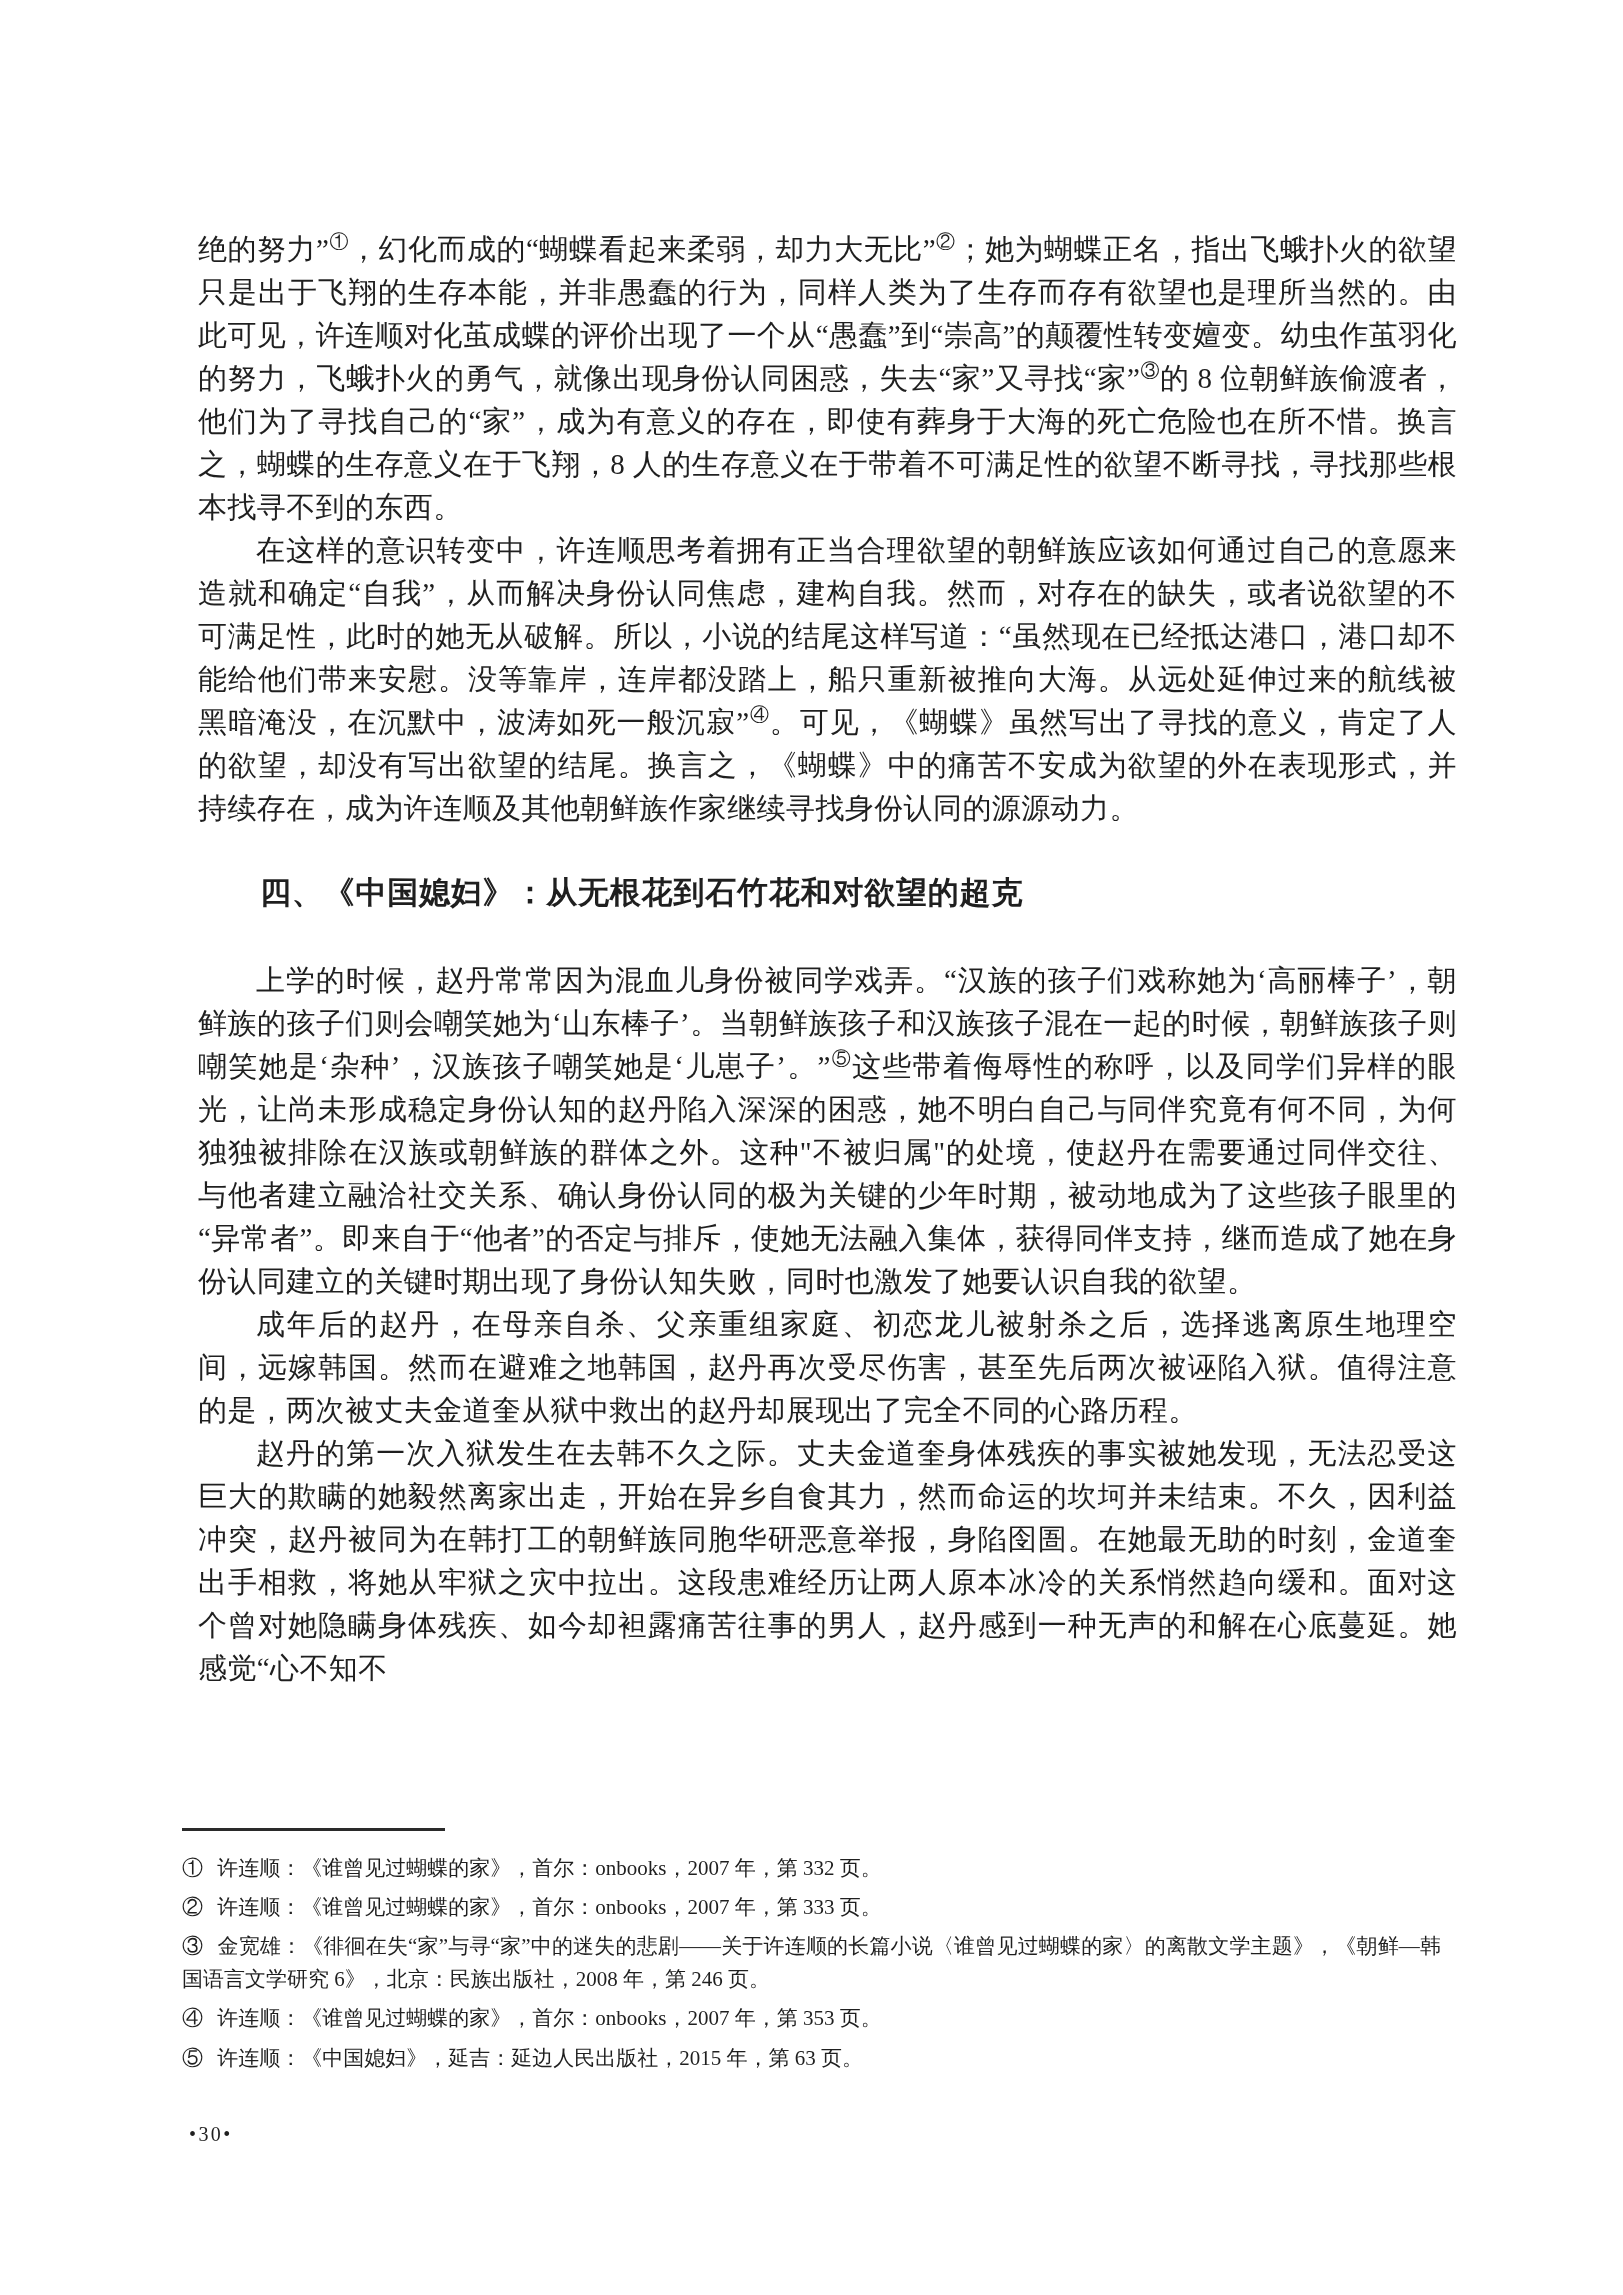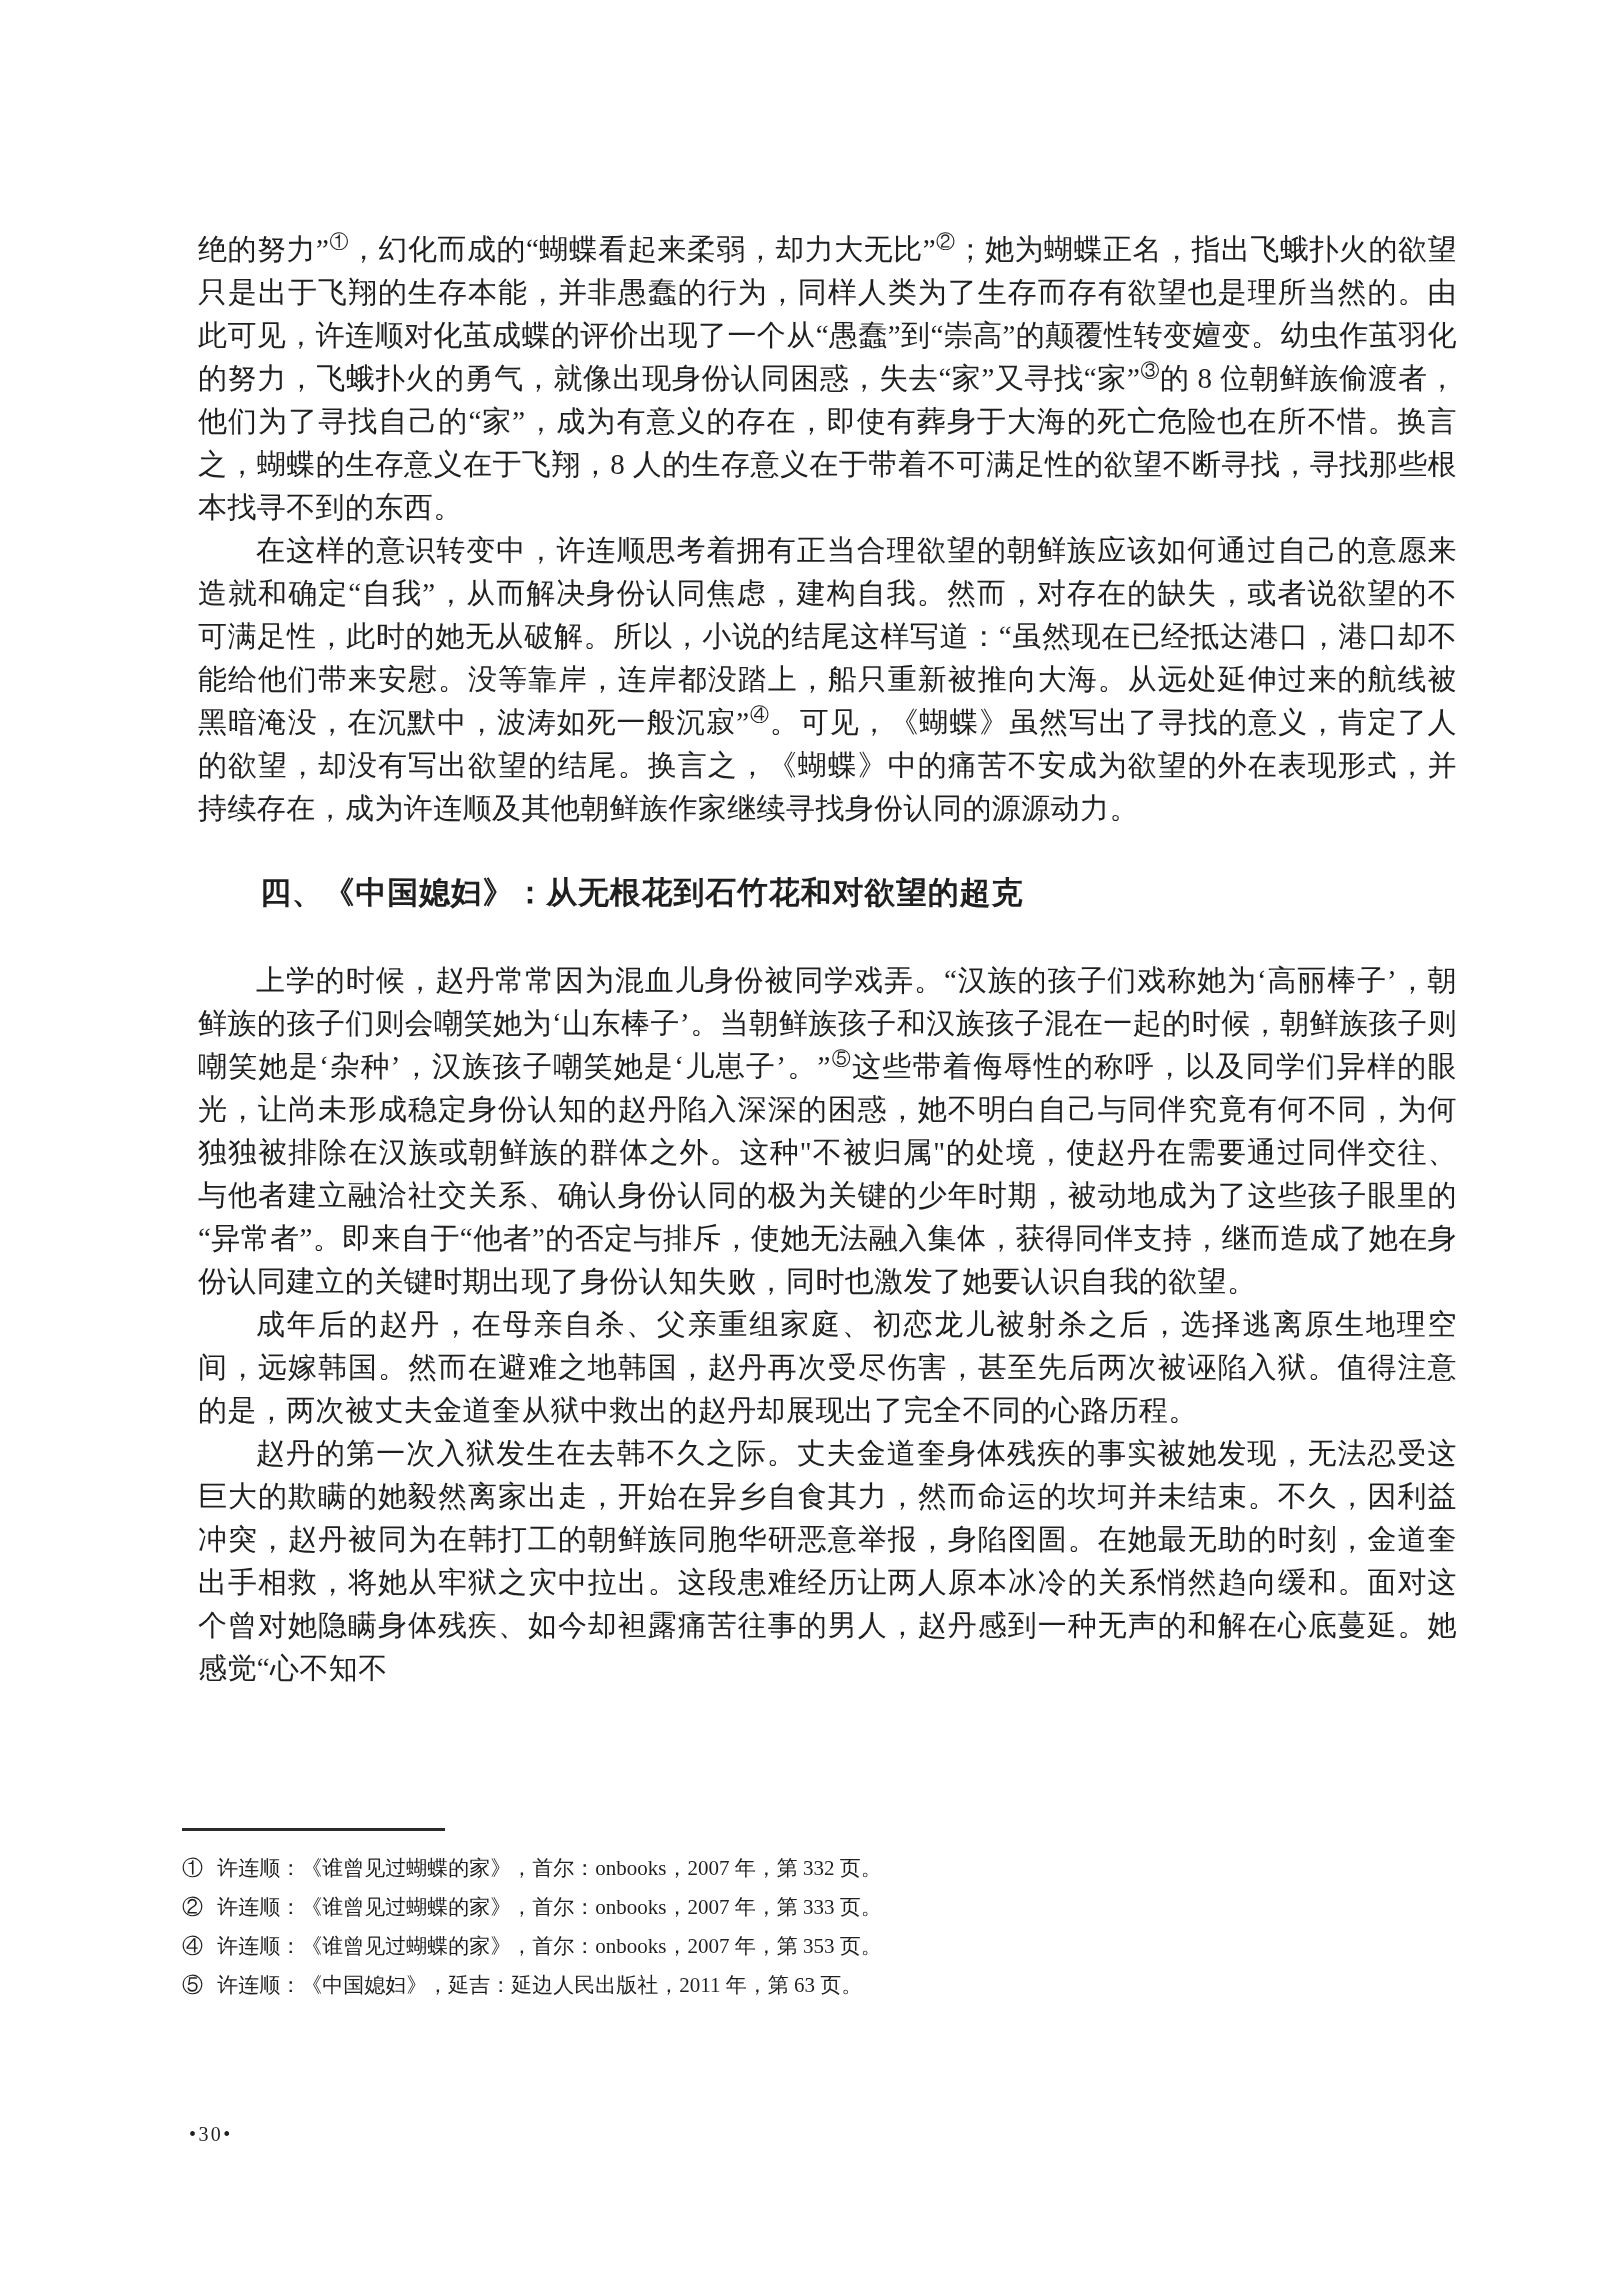--- a/index.html
+++ b/index.html
@@ -97,20 +97,21 @@
 
 </div>
 
 <div class="footnotes">
   <div class="fn-rule"></div>
 
   <div class="fn-item"><span class="fn-num">①</span><span class="fn-text">许连顺：《谁曾见过蝴蝶的家》，首尔：onbooks，2007 年，第 332 页。</span></div>
 
   <div class="fn-item"><span class="fn-num">②</span><span class="fn-text">许连顺：《谁曾见过蝴蝶的家》，首尔：onbooks，2007 年，第 333 页。</span></div>
 
+  <div class="fn-item"><span class="fn-num">③</span><span class="fn-text">金宽雄：《徘徊在失“家”与寻“家”中的迷失的悲剧——关于许连顺的长篇小说〈谁曾见过蝴蝶的家〉的离散文学主题》，《朝鲜—韩国语言文学研究 6》，北京：民族出版社，2008 年，第 246 页。</span></div>
 
   <div class="fn-item"><span class="fn-num">④</span><span class="fn-text">许连顺：《谁曾见过蝴蝶的家》，首尔：onbooks，2007 年，第 353 页。</span></div>
 
-  <div class="fn-item"><span class="fn-num">⑤</span><span class="fn-text">许连顺：《中国媳妇》，延吉：延边人民出版社，2011 年，第 63 页。</span></div>
+  <div class="fn-item"><span class="fn-num">⑤</span><span class="fn-text">许连顺：《中国媳妇》，延吉：延边人民出版社，2015 年，第 63 页。</span></div>
 </div>
 
 <div class="page-num">•30•</div>
 
 
 </body></html>

